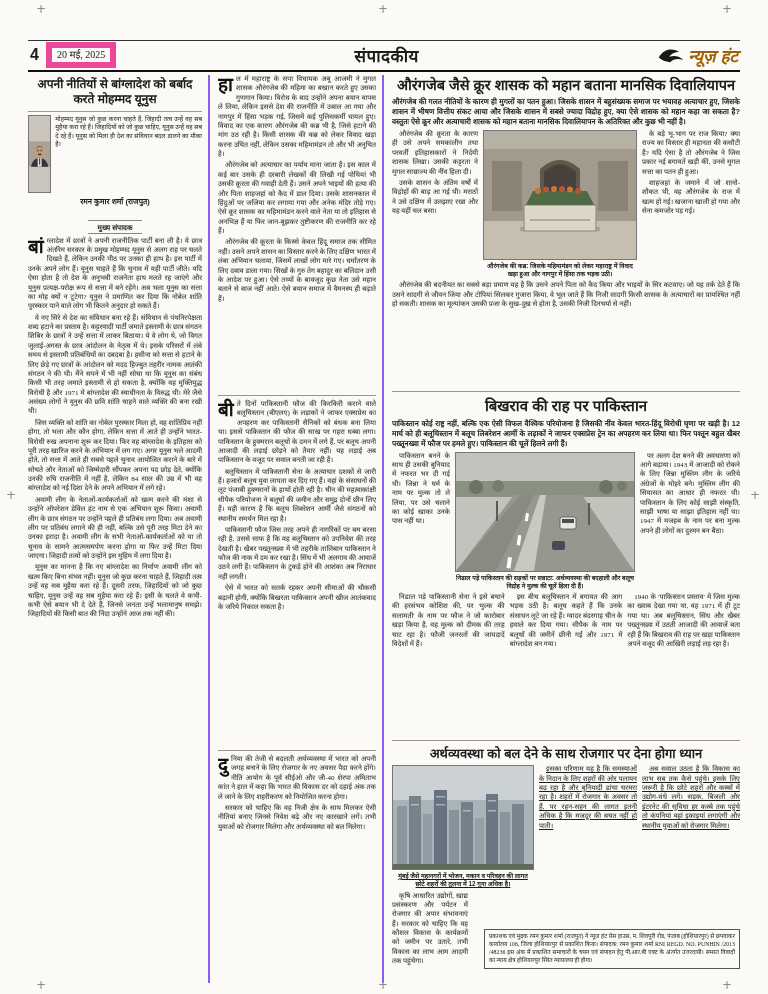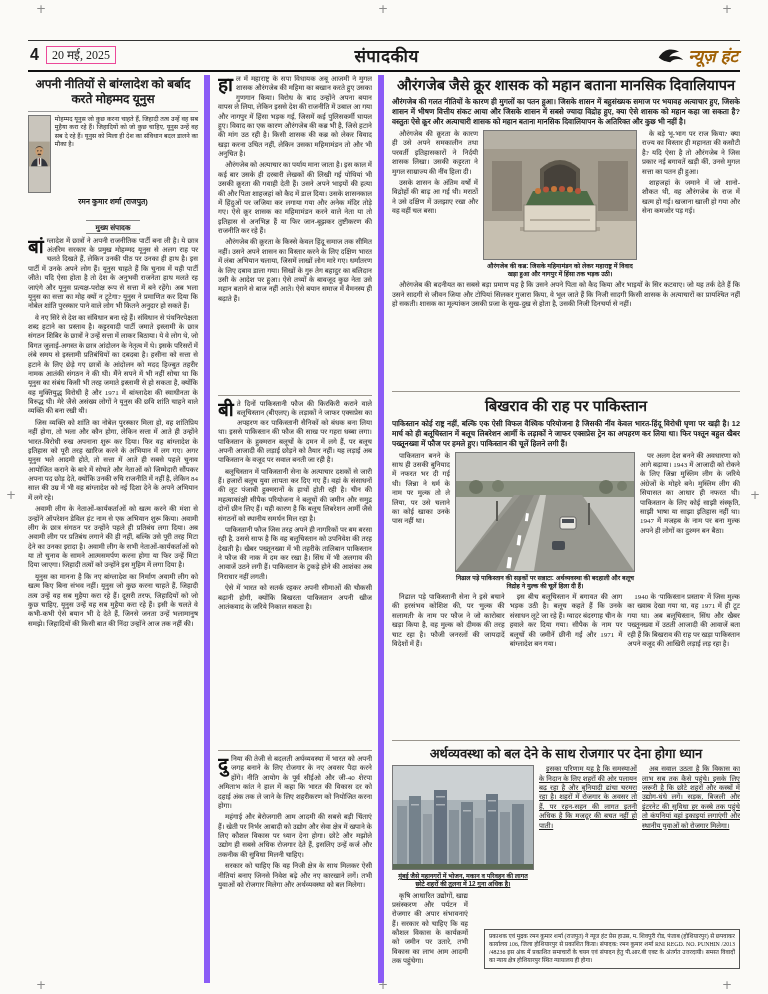--- a/index.html
+++ b/index.html
@@ -10,29 +10,29 @@
   }
   .crop{position:absolute;color:#8a8a8a;font:12px "DejaVu Sans",sans-serif;z-index:5;}
   .page{position:absolute;left:28px;top:40px;width:712px;height:946px;}
 
   
   .masthead{display:flex;align-items:center;justify-content:space-between;
     border-top:1.5px solid #333;border-bottom:2.5px solid #111;
     padding:2px 2px 3px 2px;height:24px;}
   .mh-left{display:flex;align-items:center;}
   .pageno{font:bold 16px "Liberation Sans","DejaVu Sans",sans-serif;}
-  .datebox{border:1px solid #ec4899;font-size:12px;padding:1px 5px;margin-left:7px;line-height:1.2;}
+  .datebox{border:6px solid #ec4899;font-size:10px;padding:1px 5px;margin-left:7px;line-height:1.2;}
   .section{font:bold 17px "Liberation Sans","DejaVu Sans",sans-serif;letter-spacing:.5px;}
   .logo{display:flex;align-items:center;gap:3px;}
   .logotext{font:bold italic 17px "Liberation Sans","DejaVu Sans",sans-serif;color:#a16207;}
 
   
   .content{display:grid;grid-template-columns:182px 166px 348px;column-gap:8px;height:908px;margin-top:3px;overflow:hidden;}
   .col{overflow:hidden;height:908px;}
-  .col-left,.col-mid{border-right:6px solid #8b5cf6;padding-right:6px;}
+  .col-left,.col-mid{border-right:2px solid #8b5cf6;padding-right:6px;}
 
   
   .txt p,.body p{margin:0 0 2px;text-align:justify;font-size:7px;line-height:1.34;text-indent:7px;}
   .lead{text-indent:0 !important;}
   .dropcap{float:left;font:bold 19px/0.95 "Liberation Sans","DejaVu Sans",sans-serif;padding:1px 3px 0 0;color:#111;}
   .cap{font:bold 6.3px/1.3 "Liberation Sans","DejaVu Sans",sans-serif;text-align:center;margin:2px 1px 0;color:#222;}
   .intro{font:bold 7.4px/1.35 "Liberation Sans","DejaVu Sans",sans-serif;text-align:justify;margin:2px 0 3px;}
   .img{border:1px solid #777;display:block;background:#c9c5bc;}
   figure{margin:0;}
   .rule-top{border-top:1px solid #9a958d;padding-top:4px;margin-top:4px;}
@@ -152,21 +152,20 @@
             <p>बलूचिस्तान में पाकिस्तानी सेना के अत्याचार दशकों से जारी हैं। हजारों बलूच युवा लापता कर दिए गए हैं। वहां के संसाधनों की लूट पंजाबी हुक्मरानों के हाथों होती रही है। चीन की महत्वाकांक्षी सीपैक परियोजना ने बलूचों की जमीन और समुद्र दोनों छीन लिए हैं। यही कारण है कि बलूच लिबरेशन आर्मी जैसे संगठनों को स्थानीय समर्थन मिल रहा है।</p>
             <p>पाकिस्तानी फौज जिस तरह अपने ही नागरिकों पर बम बरसा रही है, उससे साफ है कि वह बलूचिस्तान को उपनिवेश की तरह देखती है। खैबर पख्तूनख्वा में भी तहरीके तालिबान पाकिस्तान ने फौज की नाक में दम कर रखा है। सिंध में भी अलगाव की आवाजें उठने लगी हैं। पाकिस्तान के टुकड़े होने की आशंका अब निराधार नहीं लगती।</p>
             <p>ऐसे में भारत को सतर्क रहकर अपनी सीमाओं की चौकसी बढ़ानी होगी, क्योंकि बिखरता पाकिस्तान अपनी खीज आतंकवाद के जरिये निकाल सकता है।</p>
           </div>
       </article>
       <article class="mid-art mid-3 rule-top">
         <p class="lead" style="margin:0 0 2px;text-align:justify;font-size:7px;line-height:1.34;">
           <span class="dropcap">दु</span><span>निया की तेजी से बदलती अर्थव्यवस्था में भारत को अपनी जगह बनाने के लिए रोजगार के नए अवसर पैदा करने होंगे। नीति आयोग के पूर्व सीईओ और जी-40 शेरपा अमिताभ कांत ने हाल में कहा कि भारत की विकास दर को दहाई अंक तक ले जाने के लिए शहरीकरण को नियोजित करना होगा।</span>
         </p>
         <div class="txt">
-            <p>महंगाई और बेरोजगारी आम आदमी की सबसे बड़ी चिंताएं हैं। खेती पर निर्भर आबादी को उद्योग और सेवा क्षेत्र में खपाने के लिए कौशल विकास पर ध्यान देना होगा। छोटे और मझोले उद्योग ही सबसे अधिक रोजगार देते हैं, इसलिए उन्हें कर्ज और तकनीक की सुविधा मिलनी चाहिए।</p>
             <p>सरकार को चाहिए कि वह निजी क्षेत्र के साथ मिलकर ऐसी नीतियां बनाए जिनसे निवेश बढ़े और नए कारखाने लगें। तभी युवाओं को रोजगार मिलेगा और अर्थव्यवस्था को बल मिलेगा।</p>
           </div>
       </article>
     </section>
 
     <section class="col">
 
       <article class="blk blk-aur">
         <h2 class="hl-big">औरंगजेब जैसे क्रूर शासक को महान बताना मानसिक दिवालियापन</h2>
         <p class="intro">औरंगजेब की गलत नीतियों के कारण ही मुगलों का पतन हुआ। जिसके शासन में बहुसंख्यक समाज पर भयावह अत्याचार हुए, जिसके शासन में भीषण वित्तीय संकट आया और जिसके शासन में सबसे ज्यादा विद्रोह हुए, क्या ऐसे शासक को महान कहा जा सकता है? वस्तुतः ऐसे क्रूर और अत्याचारी शासक को महान बताना मानसिक दिवालियापन के अतिरिक्त और कुछ भी नहीं है।</p>

